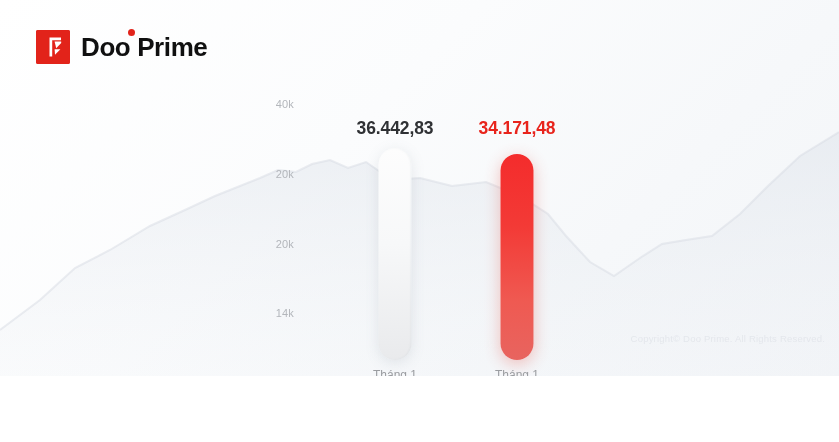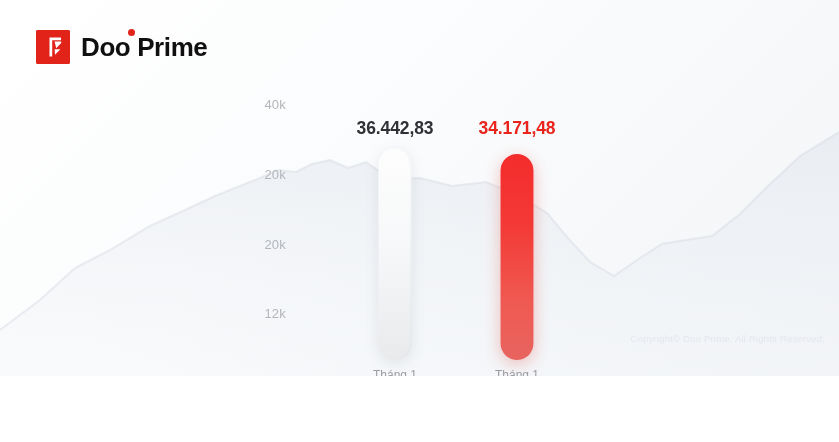--- a/index.html
+++ b/index.html
@@ -77,23 +77,23 @@
 
   .y-axis {
     position: absolute;
     left: 258px;
     top: 104px;
     width: 40px;
     height: 256px;
   }
   .y-tick {
     position: absolute;
-    right: 12px;
+    right: 4px;
     transform: translateY(-50%);
-    font-size: 13px;
+    font-size: 11px;
     color: #b3b6bb;
     letter-spacing: 0.2px;
     white-space: nowrap;
   }
 
   .plot {
     position: absolute;
     left: 318px;
     top: 104px;
     width: 300px;
@@ -196,21 +196,21 @@
     <div class="brand-name">Doo Prime</div>
     <span class="brand-dot"></span>
   </div>
 
   <div class="chart">
 
     <div class="y-axis">
       <div class="y-tick" style="top:0%">40k</div>
       <div class="y-tick" style="top:27.3%">20k</div>
       <div class="y-tick" style="top:54.5%">20k</div>
-      <div class="y-tick" style="top:81.8%">12k</div>
+      <div class="y-tick" style="top:81.8%">14k</div>
       <div class="y-tick" style="top:109%">0</div>
     </div>
 
     <div class="plot">
 
       <div class="bar-group g0">
         <div class="value-label dark" style="bottom:86.5%">36.442,83</div>
         <div class="bar light" style="height:82.8%"></div>
         <div class="cat-label">Tháng 1</div>
       </div>

